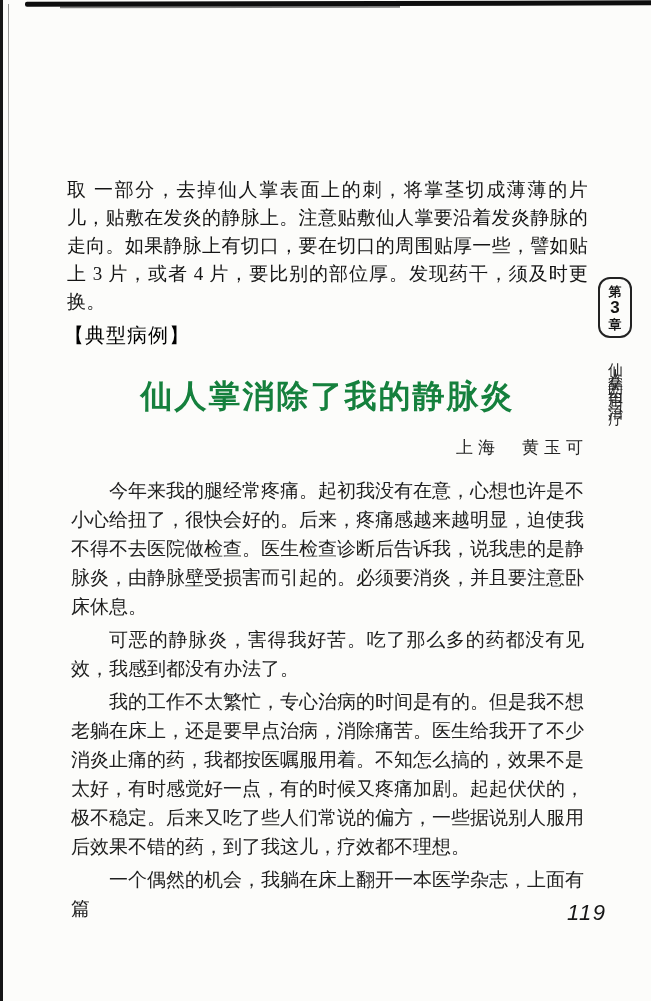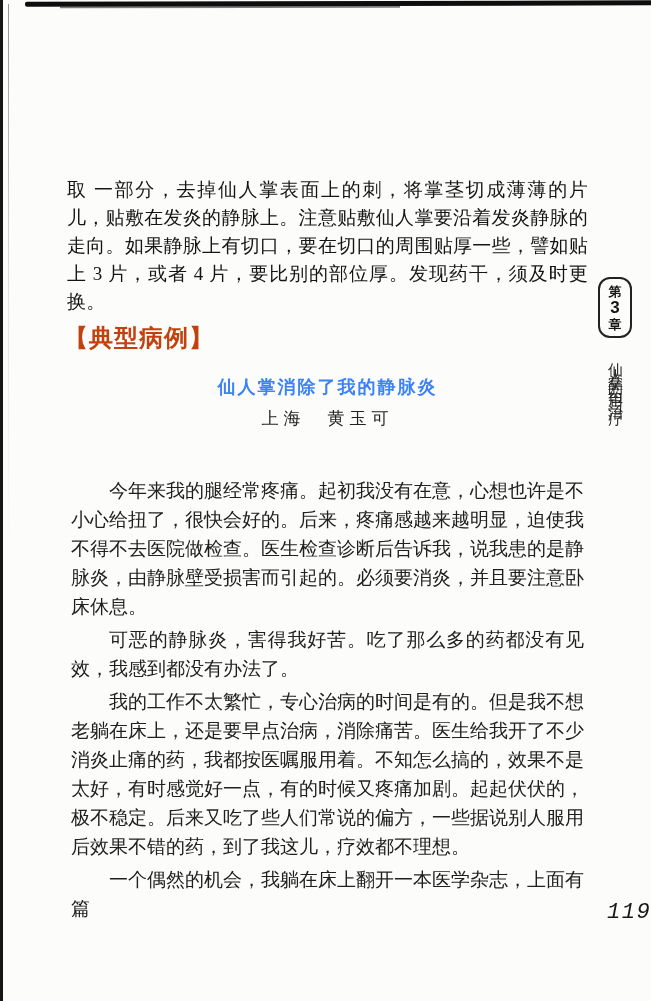--- a/index.html
+++ b/index.html
@@ -63,45 +63,45 @@
     font-size: 19px;
     line-height: 28px;
     text-align: justify;
     color: #151515;
     letter-spacing: 0.2px;
   }
   .section-label {
     position: absolute;
     top: 322px;
     left: 64px;
-    font-size: 24px;
-    font-weight: bold;
+    font-size: 20px;
+    font-weight: normal;
     font-family: "Liberation Sans", sans-serif;
     letter-spacing: 1px;
-    color: #c2410c;
+    color: #000000;
   }
   .title {
     position: absolute;
     top: 375px;
     left: 67px;
     width: 521px;
     margin: 0;
     text-align: center;
-    font-size: 18px;
+    font-size: 32px;
     font-weight: bold;
     letter-spacing: 2px;
     font-family: "Liberation Sans", sans-serif;
-    color: #3b82f6;
+    color: #15803d;
   }
   .author {
     position: absolute;
-    top: 407px;
-    left: 67px;
-    width: 521px;
-    text-align: center;
+    top: 436px;
+    left: 67px;
+    width: 521px;
+    text-align: right;
     font-size: 17px;
     letter-spacing: 5px;
     color: #232323;
   }
   
   .body-text {
     position: absolute;
     top: 472px;
     left: 67px;
     width: 521px;
@@ -152,24 +152,23 @@
     font-size: 15px;
     letter-spacing: 6px;
     color: #242424;
   }
   .page-number {
     position: absolute;
     left: 567px;
     top: 900px;
     font-size: 22px;
     font-style: italic;
-    font-family: Liberation Mono, monospace;
+    font-family: Liberation Sans, sans-serif;
     letter-spacing: 1.5px;
     color: #161616;
-    margin-left: 40px;
   }
 </style>
 </head>
 <body>
 
 <div class="page">
 
   <div class="edge-top"></div>
   <div class="edge-top2"></div>
   <div class="edge-left"></div>

